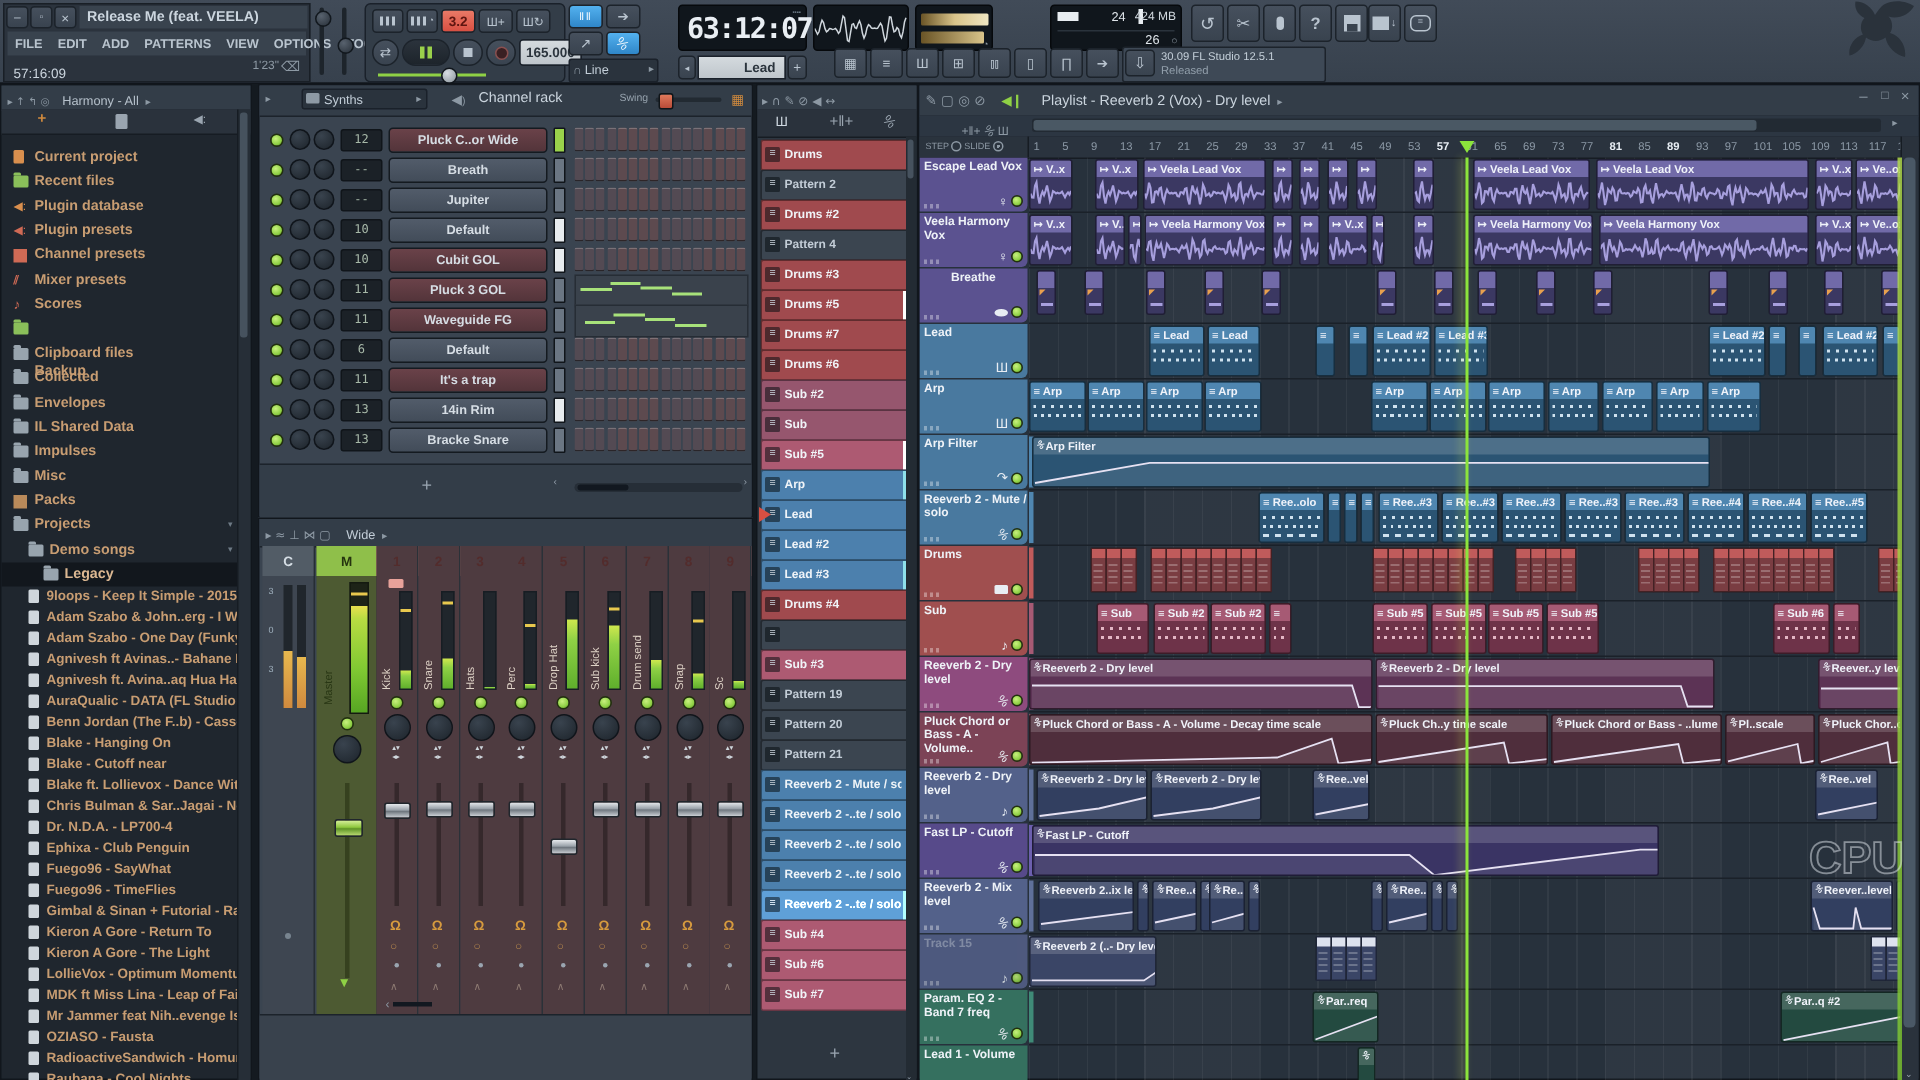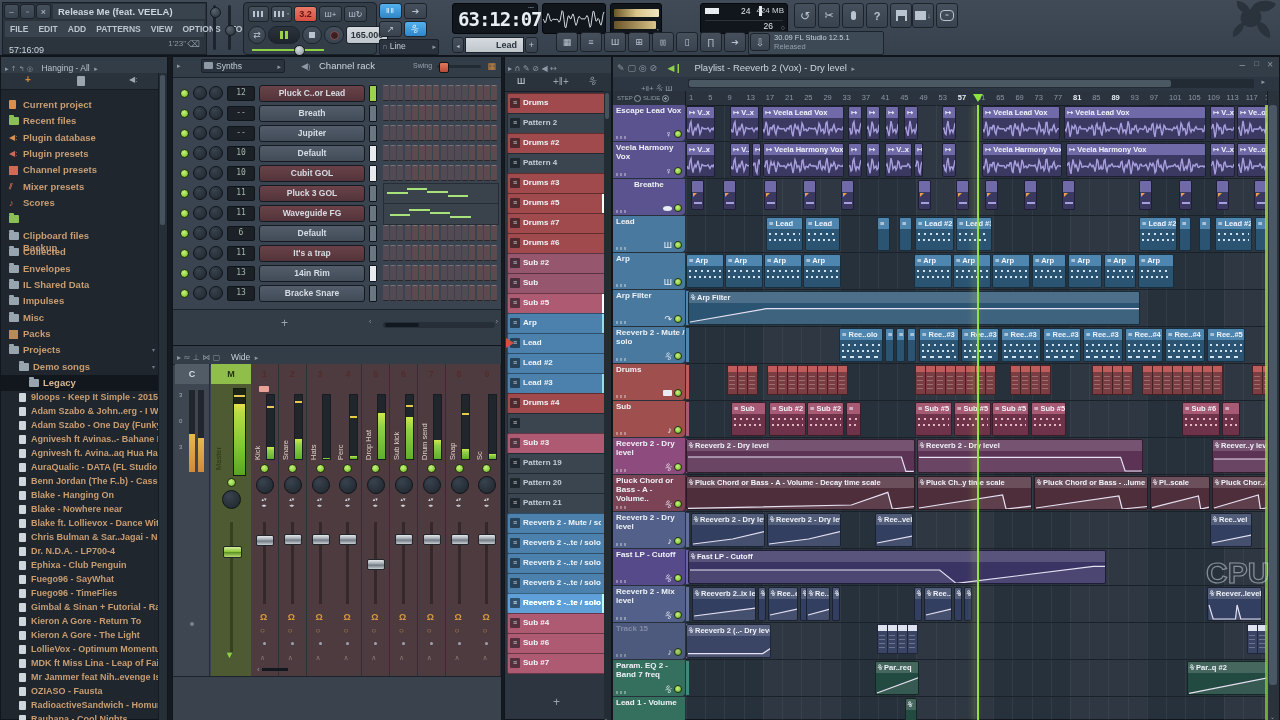--- a/index.html
+++ b/index.html
@@ -184,21 +184,21 @@
   </div>
 
   <svg class="abs" style="right:2px;top:0;" width="46" height="42" viewBox="0 0 46 42">
     <path fill="#2a323b" d="M24 3c7-4 16-2 20 1-3 6-11 9-17 7 3 3 3 8 1 11 7 2 11 9 10 16-6-1-12-7-13-13-4 3-9 3-13 0-1 6-6 11-11 12-1-6 3-12 9-14-2-3-2-8 1-11C7 10 4 6 5 1c6 0 11 4 13 9 2-3 4-6 6-7z"></path>
   </svg>
 </div>
 
 <div class="pnl" id="browser" style="left:0;top:56px;width:168px;height:664px;background:#1f262e;">
   <div class="hdr abs" style="left:0;top:0;width:100%;height:16px;">
     <span class="dim glyph" style="font-size:7px;padding-left:4px;">▸ ↑ ↰ ◎</span>
-    <span style="font-size:8.5px;color:#b6c1cb;padding-left:4px;">Hanging - All</span>
+    <span style="font-size:8.5px;color:#b6c1cb;padding-left:4px;">Harmony - All</span>
     <span class="dim" style="font-size:7px;"> ▸</span>
   </div>
   <div class="abs" style="left:0;top:16px;width:100%;height:16px;background:#2a323c;border-bottom:1px solid #161c23;">
     <span style="position:absolute;left:24px;color:#d08a3e;font-size:10px;font-weight:bold;top:1px;">+</span>
     <span style="position:absolute;left:76px;top:3px;width:8px;height:10px;background:#9aa5b0;border-radius:1px;"></span>
     <span style="position:absolute;left:128px;color:#9aa5b0;font-size:8px;top:2px;">◀:</span>
   </div>
   <div id="btree" class="abs" style="left:0;top:32px;width:160px;height:632px;overflow:hidden;">
       <div style="position: absolute; left: 0px; top: 8px; width: 160px; height: 16px;">
         <div style="position: absolute; left: 8px; width: 7px; height: 9px; background: rgb(217, 143, 78); border-radius: 1px; top: 3px;"></div>
@@ -323,21 +323,21 @@
       <div style="position: absolute; left: 0px; top: 386px; width: 160px; height: 14px;">
         <div style="position: absolute; left: 18px; top: 2px; width: 7px; height: 9px; background: rgb(207, 214, 220); border-radius: 1px;"></div>
         <div style="position: absolute; left: 30px; top: 1px; font-size: 9px; font-weight: bold; color: rgb(200, 157, 114); white-space: nowrap;">Benn Jordan (The F..b) - Cassette Cafe</div>
       </div>
       <div style="position: absolute; left: 0px; top: 400px; width: 160px; height: 14px;">
         <div style="position: absolute; left: 18px; top: 2px; width: 7px; height: 9px; background: rgb(207, 214, 220); border-radius: 1px;"></div>
         <div style="position: absolute; left: 30px; top: 1px; font-size: 9px; font-weight: bold; color: rgb(200, 157, 114); white-space: nowrap;">Blake - Hanging On</div>
       </div>
       <div style="position: absolute; left: 0px; top: 414px; width: 160px; height: 14px;">
         <div style="position: absolute; left: 18px; top: 2px; width: 7px; height: 9px; background: rgb(207, 214, 220); border-radius: 1px;"></div>
-        <div style="position: absolute; left: 30px; top: 1px; font-size: 9px; font-weight: bold; color: rgb(200, 157, 114); white-space: nowrap;">Blake - Nowhere near</div>
+        <div style="position: absolute; left: 30px; top: 1px; font-size: 9px; font-weight: bold; color: rgb(200, 157, 114); white-space: nowrap;">Blake - Cutoff near</div>
       </div>
       <div style="position: absolute; left: 0px; top: 428px; width: 160px; height: 14px;">
         <div style="position: absolute; left: 18px; top: 2px; width: 7px; height: 9px; background: rgb(207, 214, 220); border-radius: 1px;"></div>
         <div style="position: absolute; left: 30px; top: 1px; font-size: 9px; font-weight: bold; color: rgb(200, 157, 114); white-space: nowrap;">Blake ft. Lollievox - Dance With Me</div>
       </div>
       <div style="position: absolute; left: 0px; top: 442px; width: 160px; height: 14px;">
         <div style="position: absolute; left: 18px; top: 2px; width: 7px; height: 9px; background: rgb(207, 214, 220); border-radius: 1px;"></div>
         <div style="position: absolute; left: 30px; top: 1px; font-size: 9px; font-weight: bold; color: rgb(200, 157, 114); white-space: nowrap;">Chris Bulman &amp; Sar..Jagai - No Escape</div>
       </div>
       <div style="position: absolute; left: 0px; top: 456px; width: 160px; height: 14px;">
@@ -412,21 +412,21 @@
       <div style="position:absolute;left:2px;top:-3px;width:8px;height:9px;background:linear-gradient(#e07a5c,#b94b38);border-radius:2px;border:1px solid #101519;"></div>
     </div>
     <span style="position:absolute;right:5px;top:4px;color:#d08a3e;font-size:9px;">▦</span>
   </div>
   <div id="rackrows" class="abs" style="left:0;top:22px;width:100%;height:230px;">
       <div style="position: absolute; left: 0px; top: 4px; width: 100%; height: 19px;">
         <div class="led" style="position: absolute; left: 7px; top: 6px; width: 7px; height: 7px;"></div>
         <div class="knob" style="position: absolute; left: 20px; top: 3px; width: 12px; height: 12px;"></div>
         <div class="knob" style="position: absolute; left: 36px; top: 3px; width: 12px; height: 12px;"></div>
         <div style="position: absolute; left: 54px; top: 3px; width: 26px; height: 13px; background: rgb(27, 33, 39); border: 1px solid rgb(16, 21, 26); border-radius: 2px; color: rgb(167, 184, 168); font-size: 8px; font-family: &quot;DejaVu Sans Mono&quot;, monospace; text-align: center; line-height: 12px;">12</div>
-        <div style="position: absolute; left: 86px; top: 2px; width: 104px; height: 15px; border-radius: 3px; border: 1px solid rgb(20, 26, 32); text-align: center; font-size: 8.5px; font-weight: bold; color: rgb(214, 221, 228); line-height: 14px; background: linear-gradient(rgb(106, 66, 73), rgb(83, 52, 58)); white-space: nowrap; overflow: hidden;">Pluck C..or Lead</div>
+        <div style="position: absolute; left: 86px; top: 2px; width: 104px; height: 15px; border-radius: 3px; border: 1px solid rgb(20, 26, 32); text-align: center; font-size: 8.5px; font-weight: bold; color: rgb(214, 221, 228); line-height: 14px; background: linear-gradient(rgb(106, 66, 73), rgb(83, 52, 58)); white-space: nowrap; overflow: hidden;">Pluck C..or Wide</div>
         <div style="position: absolute; left: 196px; top: 2px; width: 6px; height: 15px; background: rgb(154, 210, 75); border: 1px solid rgb(16, 21, 26); border-radius: 1px;"></div>
         <div style="position: absolute; left: 210px; top: 2px; width: 6px; height: 14px; border-radius: 1.5px; background: rgb(83, 74, 83); border-top: 1px solid rgba(255, 255, 255, 0.22); border-bottom: 1px solid rgba(0, 0, 0, 0.5);"></div>
         <div style="position: absolute; left: 217.2px; top: 2px; width: 6px; height: 14px; border-radius: 1.5px; background: rgb(83, 74, 83); border-top: 1px solid rgba(255, 255, 255, 0.22); border-bottom: 1px solid rgba(0, 0, 0, 0.5);"></div>
         <div style="position: absolute; left: 224.4px; top: 2px; width: 6px; height: 14px; border-radius: 1.5px; background: rgb(83, 74, 83); border-top: 1px solid rgba(255, 255, 255, 0.22); border-bottom: 1px solid rgba(0, 0, 0, 0.5);"></div>
         <div style="position: absolute; left: 231.6px; top: 2px; width: 6px; height: 14px; border-radius: 1.5px; background: rgb(83, 74, 83); border-top: 1px solid rgba(255, 255, 255, 0.22); border-bottom: 1px solid rgba(0, 0, 0, 0.5);"></div>
         <div style="position: absolute; left: 238.8px; top: 2px; width: 6px; height: 14px; border-radius: 1.5px; background: rgb(93, 74, 79); border-top: 1px solid rgba(255, 255, 255, 0.22); border-bottom: 1px solid rgba(0, 0, 0, 0.5);"></div>
         <div style="position: absolute; left: 246px; top: 2px; width: 6px; height: 14px; border-radius: 1.5px; background: rgb(93, 74, 79); border-top: 1px solid rgba(255, 255, 255, 0.22); border-bottom: 1px solid rgba(0, 0, 0, 0.5);"></div>
         <div style="position: absolute; left: 253.2px; top: 2px; width: 6px; height: 14px; border-radius: 1.5px; background: rgb(93, 74, 79); border-top: 1px solid rgba(255, 255, 255, 0.22); border-bottom: 1px solid rgba(0, 0, 0, 0.5);"></div>
         <div style="position: absolute; left: 260.4px; top: 2px; width: 6px; height: 14px; border-radius: 1.5px; background: rgb(93, 74, 79); border-top: 1px solid rgba(255, 255, 255, 0.22); border-bottom: 1px solid rgba(0, 0, 0, 0.5);"></div>
         <div style="position: absolute; left: 267.6px; top: 2px; width: 6px; height: 14px; border-radius: 1.5px; background: rgb(83, 74, 83); border-top: 1px solid rgba(255, 255, 255, 0.22); border-bottom: 1px solid rgba(0, 0, 0, 0.5);"></div>

